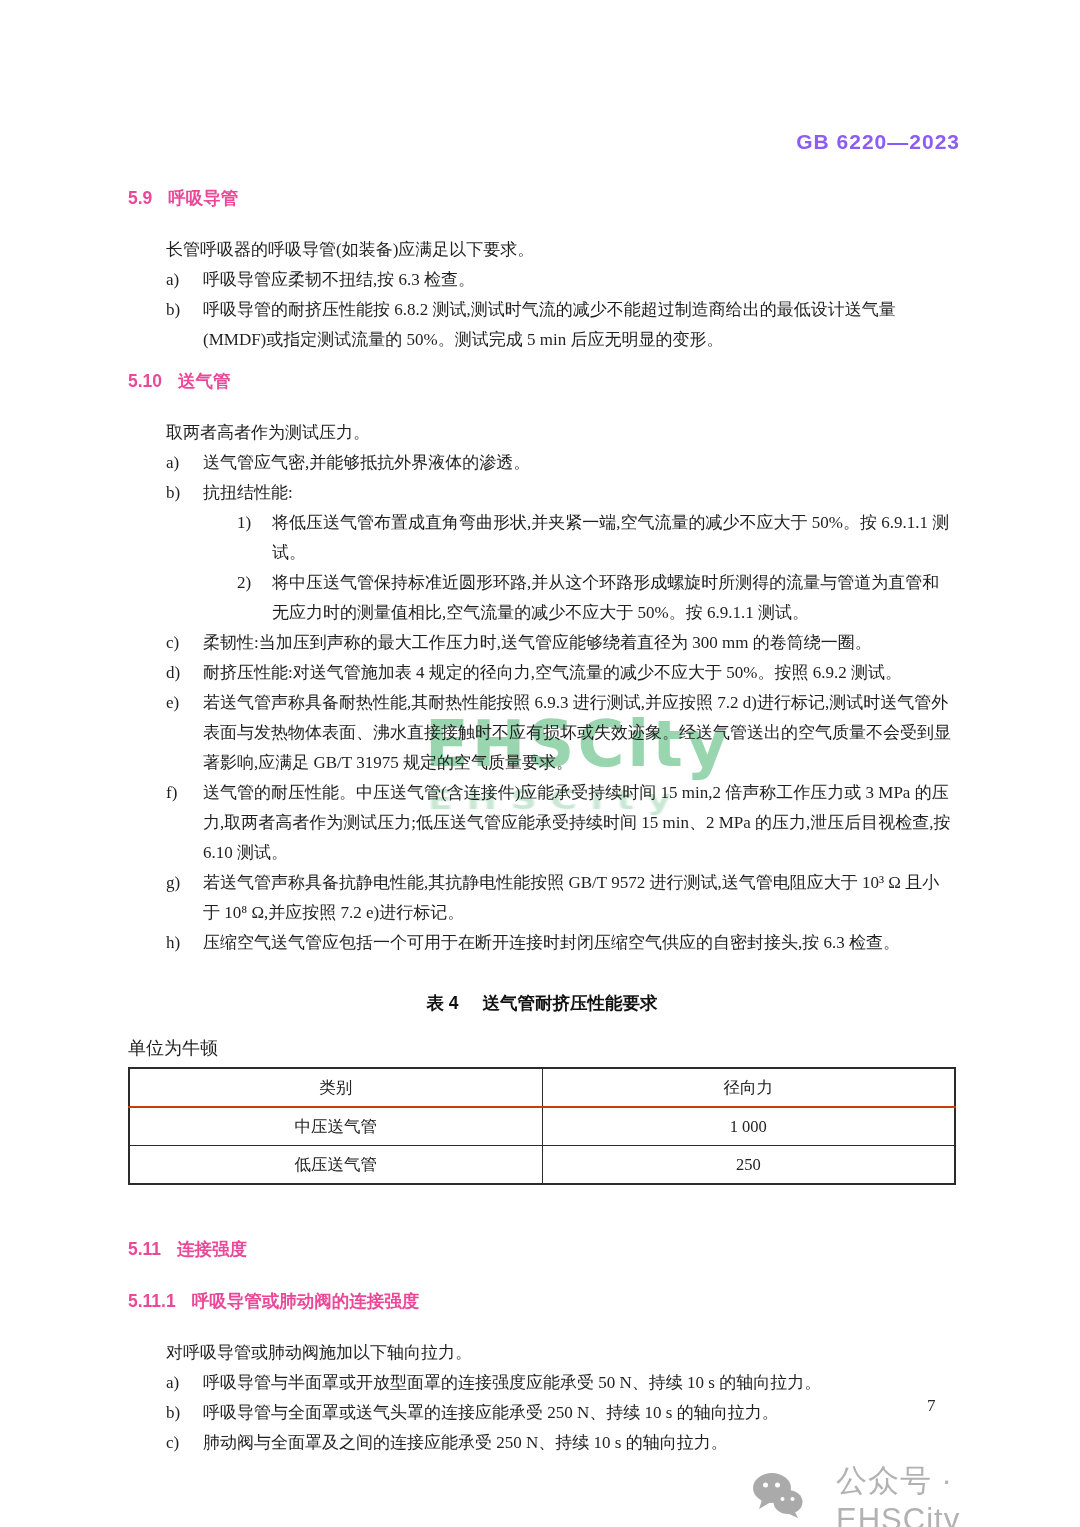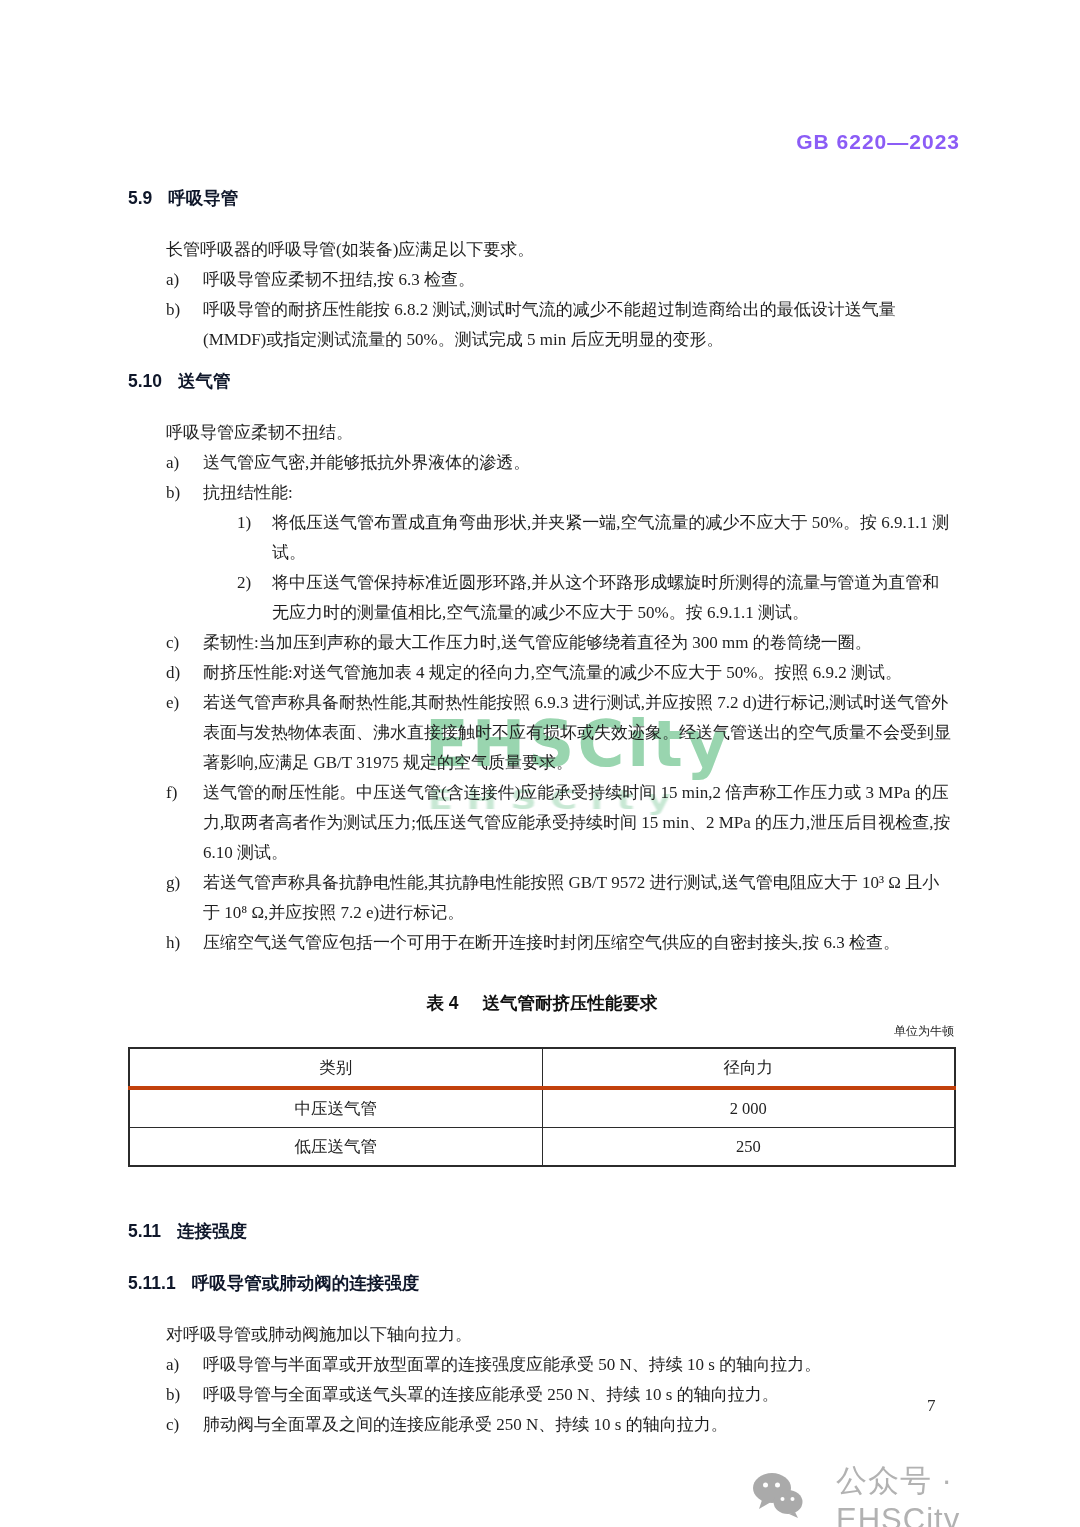--- a/index.html
+++ b/index.html
@@ -19,48 +19,48 @@
     font-family:"DejaVu Sans","Liberation Sans",sans-serif;font-weight:bold;
     color:rgba(124,201,153,0.78);font-size:64px;letter-spacing:3px;line-height:1;}
   .watermark-sub{position:absolute;left:428px;top:786px;z-index:0;
     font-family:"DejaVu Sans","Liberation Sans",sans-serif;font-weight:bold;
     color:rgba(124,201,153,0.42);font-size:27px;letter-spacing:10px;line-height:1;
     transform:scaleX(1.35);transform-origin:left;filter:blur(0.6px);}
   
   .content{position:absolute;left:128px;top:0;width:828px;z-index:2;}
   .h-sec{
     font-family:"Liberation Sans","DejaVu Sans",sans-serif;font-weight:bold;
-    font-size:17.5px;color:#0f172a;line-height:24px;
+    font-size:17.5px;color:#ec4899;line-height:24px;
   }
   .h-sec .num{margin-right:16px;}
   .h59{margin-top:186px;}
   .h510{margin-top:14px;margin-bottom:0;}
   .h511{margin-top:52px;}
   .h5111{margin-top:28px;}
   .clause{margin-left:38px;}
   .intro{font-size:17px;line-height:30px;margin-top:25px;font-family:Liberation Serif, serif;}
   .lst{margin-top:0;}
   .item{display:flex;font-size:17px;line-height:30px;}
   .item>.lbl{flex:0 0 37px;}
   .item>.txt{flex:1;}
   .sub{margin-left:34px;}
   .sub .item>.lbl{flex:0 0 35px;}
   
   .tbl-caption{
     margin-top:33px;text-align:center;
     font-family:"Liberation Sans","DejaVu Sans",sans-serif;font-weight:bold;font-size:17.5px;color:#111;
   }
   .tbl-caption .tbl-label{margin-right:24px;}
-  .unit-note{margin-top:8px;text-align:right;font-size:12px;padding-right:2px;}
+  .unit-note{margin-top:21px;text-align:left;font-size:18px;padding-right:2px;}
   table.req{width:100%;border-collapse:collapse;margin-top:7px;
     border:2px solid #2b2b2b;font-size:16.5px;color:#222;}
   table.req th,table.req td{
     border:1px solid #2b2b2b;height:37px;text-align:center;font-weight:normal;padding:0;
   }
-  table.req thead th{border-bottom:4px solid #c2410c;}
+  table.req thead th{border-bottom:2px solid #c2410c;}
   table.req col.c1{width:50%;}
   
   .page-num{position:absolute;left:927px;top:1396px;font-size:17px;color:#2a2a2a;z-index:2;}
   .footer-brand{
     position:absolute;left:752px;top:1460px;z-index:2;
     display:flex;align-items:center;gap:32px;
     font-family:"Liberation Sans","DejaVu Sans",sans-serif;
     color:#b2b2b2;font-size:31px;letter-spacing:1px;
   }
   .footer-brand .wicon{display:block;}
@@ -91,21 +91,21 @@
           <span class="lbl">b)</span>
           <div class="txt">呼吸导管的耐挤压性能按 6.8.2 测试,测试时气流的减少不能超过制造商给出的最低设计送气量(MMDF)或指定测试流量的 50%。测试完成 5 min 后应无明显的变形。</div>
         </div>
       </div>
     </div>
 
     <div class="h-sec h510">
       <span class="num">5.10</span><span>送气管</span>
     </div>
     <div class="clause">
-      <div class="intro">呼吸导管应柔韧不扭结。</div>
+      <div class="intro">取两者高者作为测试压力。</div>
       <div class="lst">
         <div class="item">
           <span class="lbl">a)</span>
           <div class="txt">送气管应气密,并能够抵抗外界液体的渗透。</div>
         </div>
         <div class="item">
           <span class="lbl">b)</span>
           <div class="txt">
             <div>抗扭结性能:</div>
             <div class="sub">
@@ -158,21 +158,21 @@
         </colgroup>
       <thead>
         <tr>
           <th>类别</th>
           <th>径向力</th>
         </tr>
       </thead>
       <tbody>
         <tr>
           <td>中压送气管</td>
-          <td>2 000</td>
+          <td>1 000</td>
         </tr>
         <tr>
           <td>低压送气管</td>
           <td>250</td>
         </tr>
       </tbody>
     </table>
 
     <div class="h-sec h511">
       <span class="num">5.11</span><span>连接强度</span>

